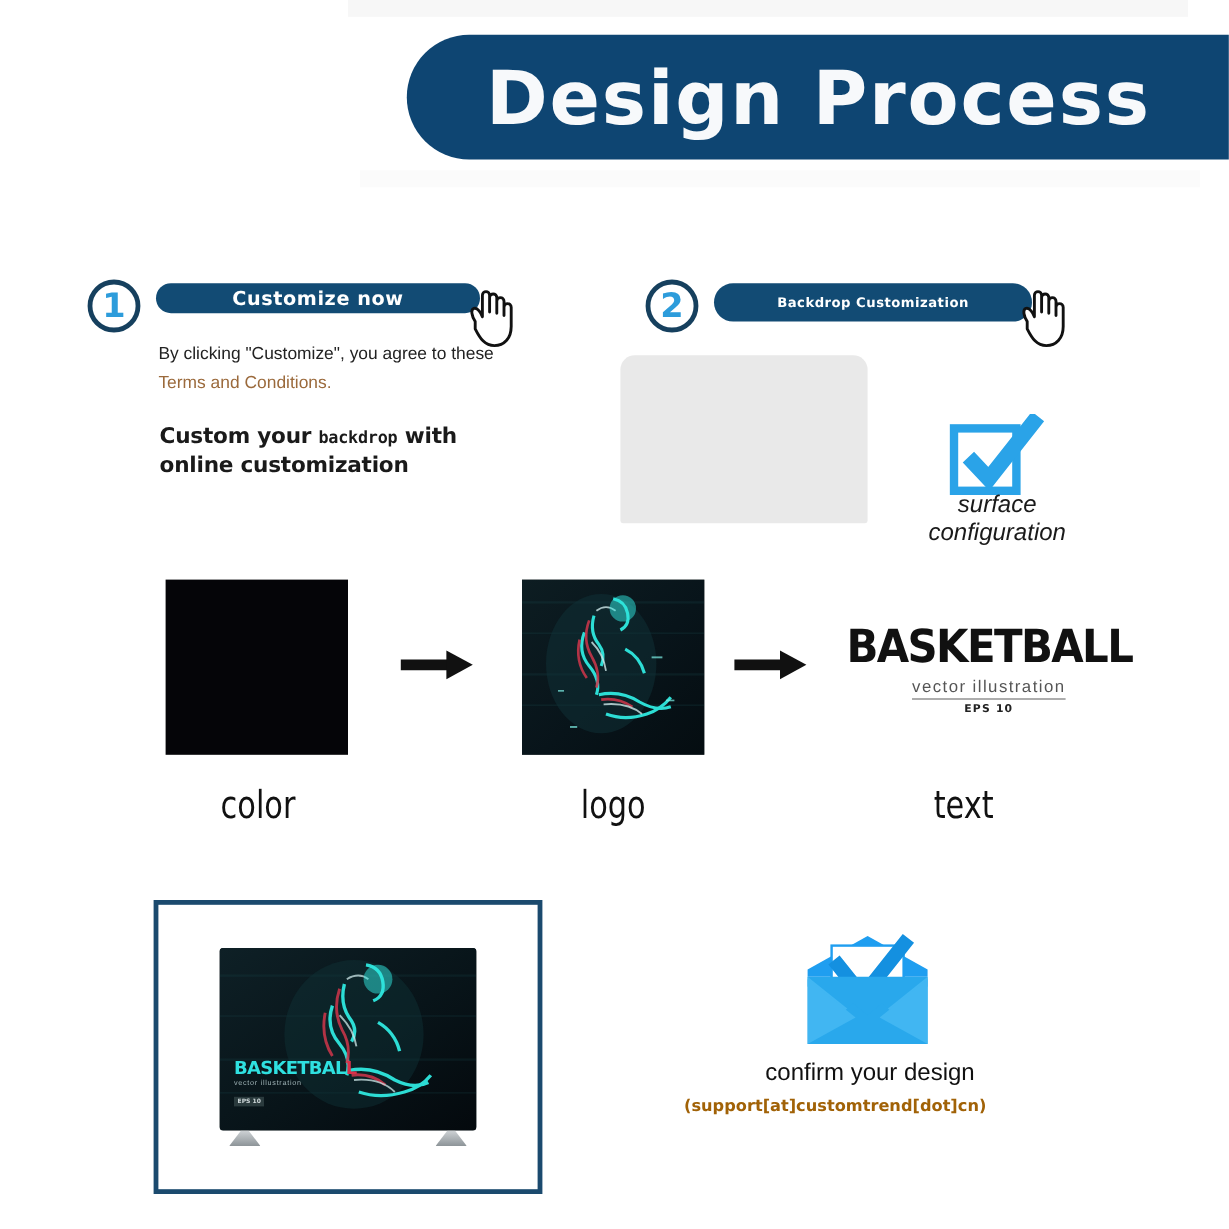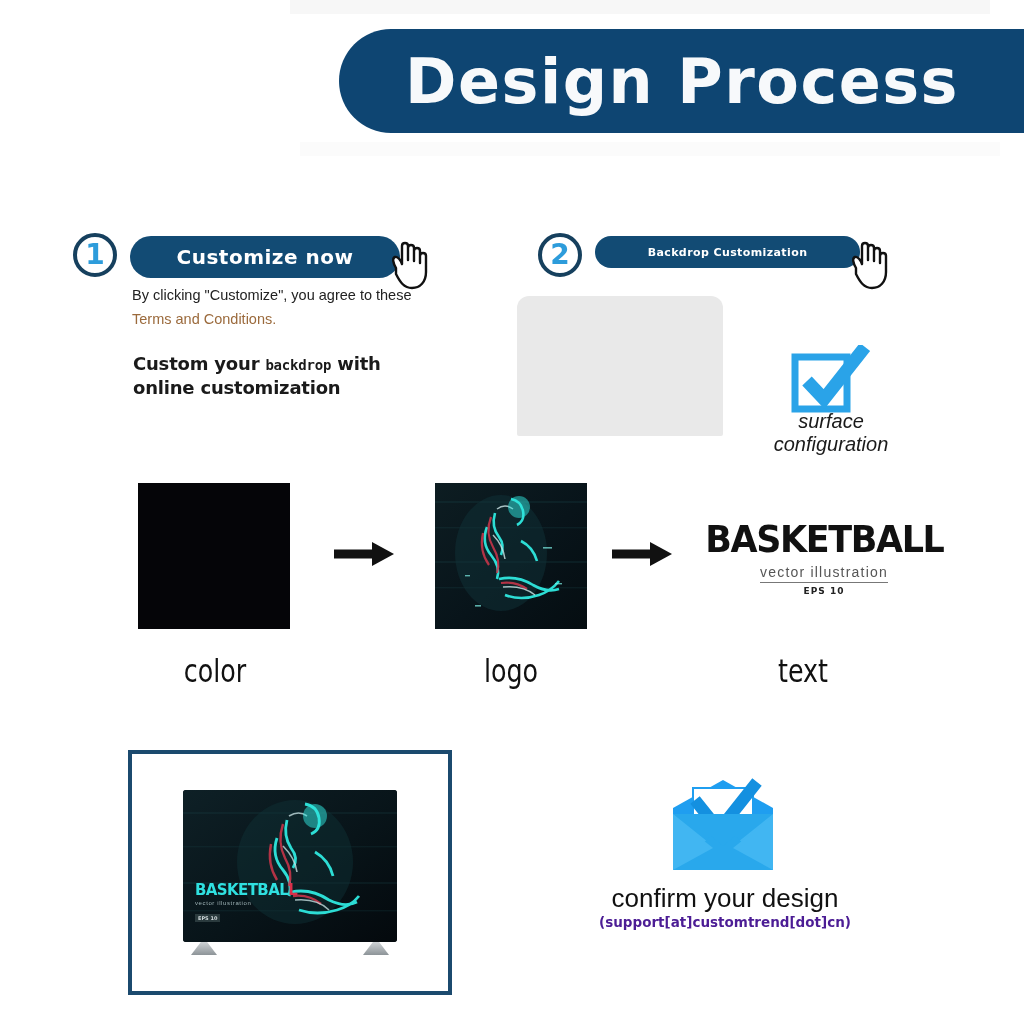--- a/index.html
+++ b/index.html
@@ -81,22 +81,22 @@
     display: flex;
     align-items: center;
     justify-content: center;
     color: #ffffff;
     font-family: "DejaVu Sans", sans-serif;
     font-weight: bold;
     white-space: nowrap;
   }
   #customize-btn {
     left: 130px; top: 236px;
-    width: 270px; height: 42px;
-    font-size: 20px;
+    width: 270px; height: 25px;
+    font-size: 16px;
     letter-spacing: 0.5px;
   }
   #backdrop-btn {
     left: 595px; top: 236px;
     width: 265px; height: 32px;
     font-size: 11px;
     letter-spacing: 0.4px;
   }
 
   
@@ -297,32 +297,31 @@
     position: absolute;
     left: 669px; top: 778px;
     width: 108px; height: 96px;
   }
   #confirm-label {
     position: absolute;
     left: 570px; top: 883px;
     width: 310px;
     text-align: center;
     font-family: "Liberation Sans", sans-serif;
-    font-size: 26px;
+    font-size: 20px;
     color: #111111;
   }
   #confirm-email {
     position: absolute;
     left: 570px; top: 914px;
     width: 310px;
-    text-align: center;
     font-family: "DejaVu Sans", sans-serif;
     font-size: 13.5px;
     font-weight: bold;
-    color: #4c1d95;
+    color: #a16207;
   }
 
   
   .glitch-art { position: absolute; inset: 0; }
 </style>
 </head>
 <body>
 
 <div id="page">
 

